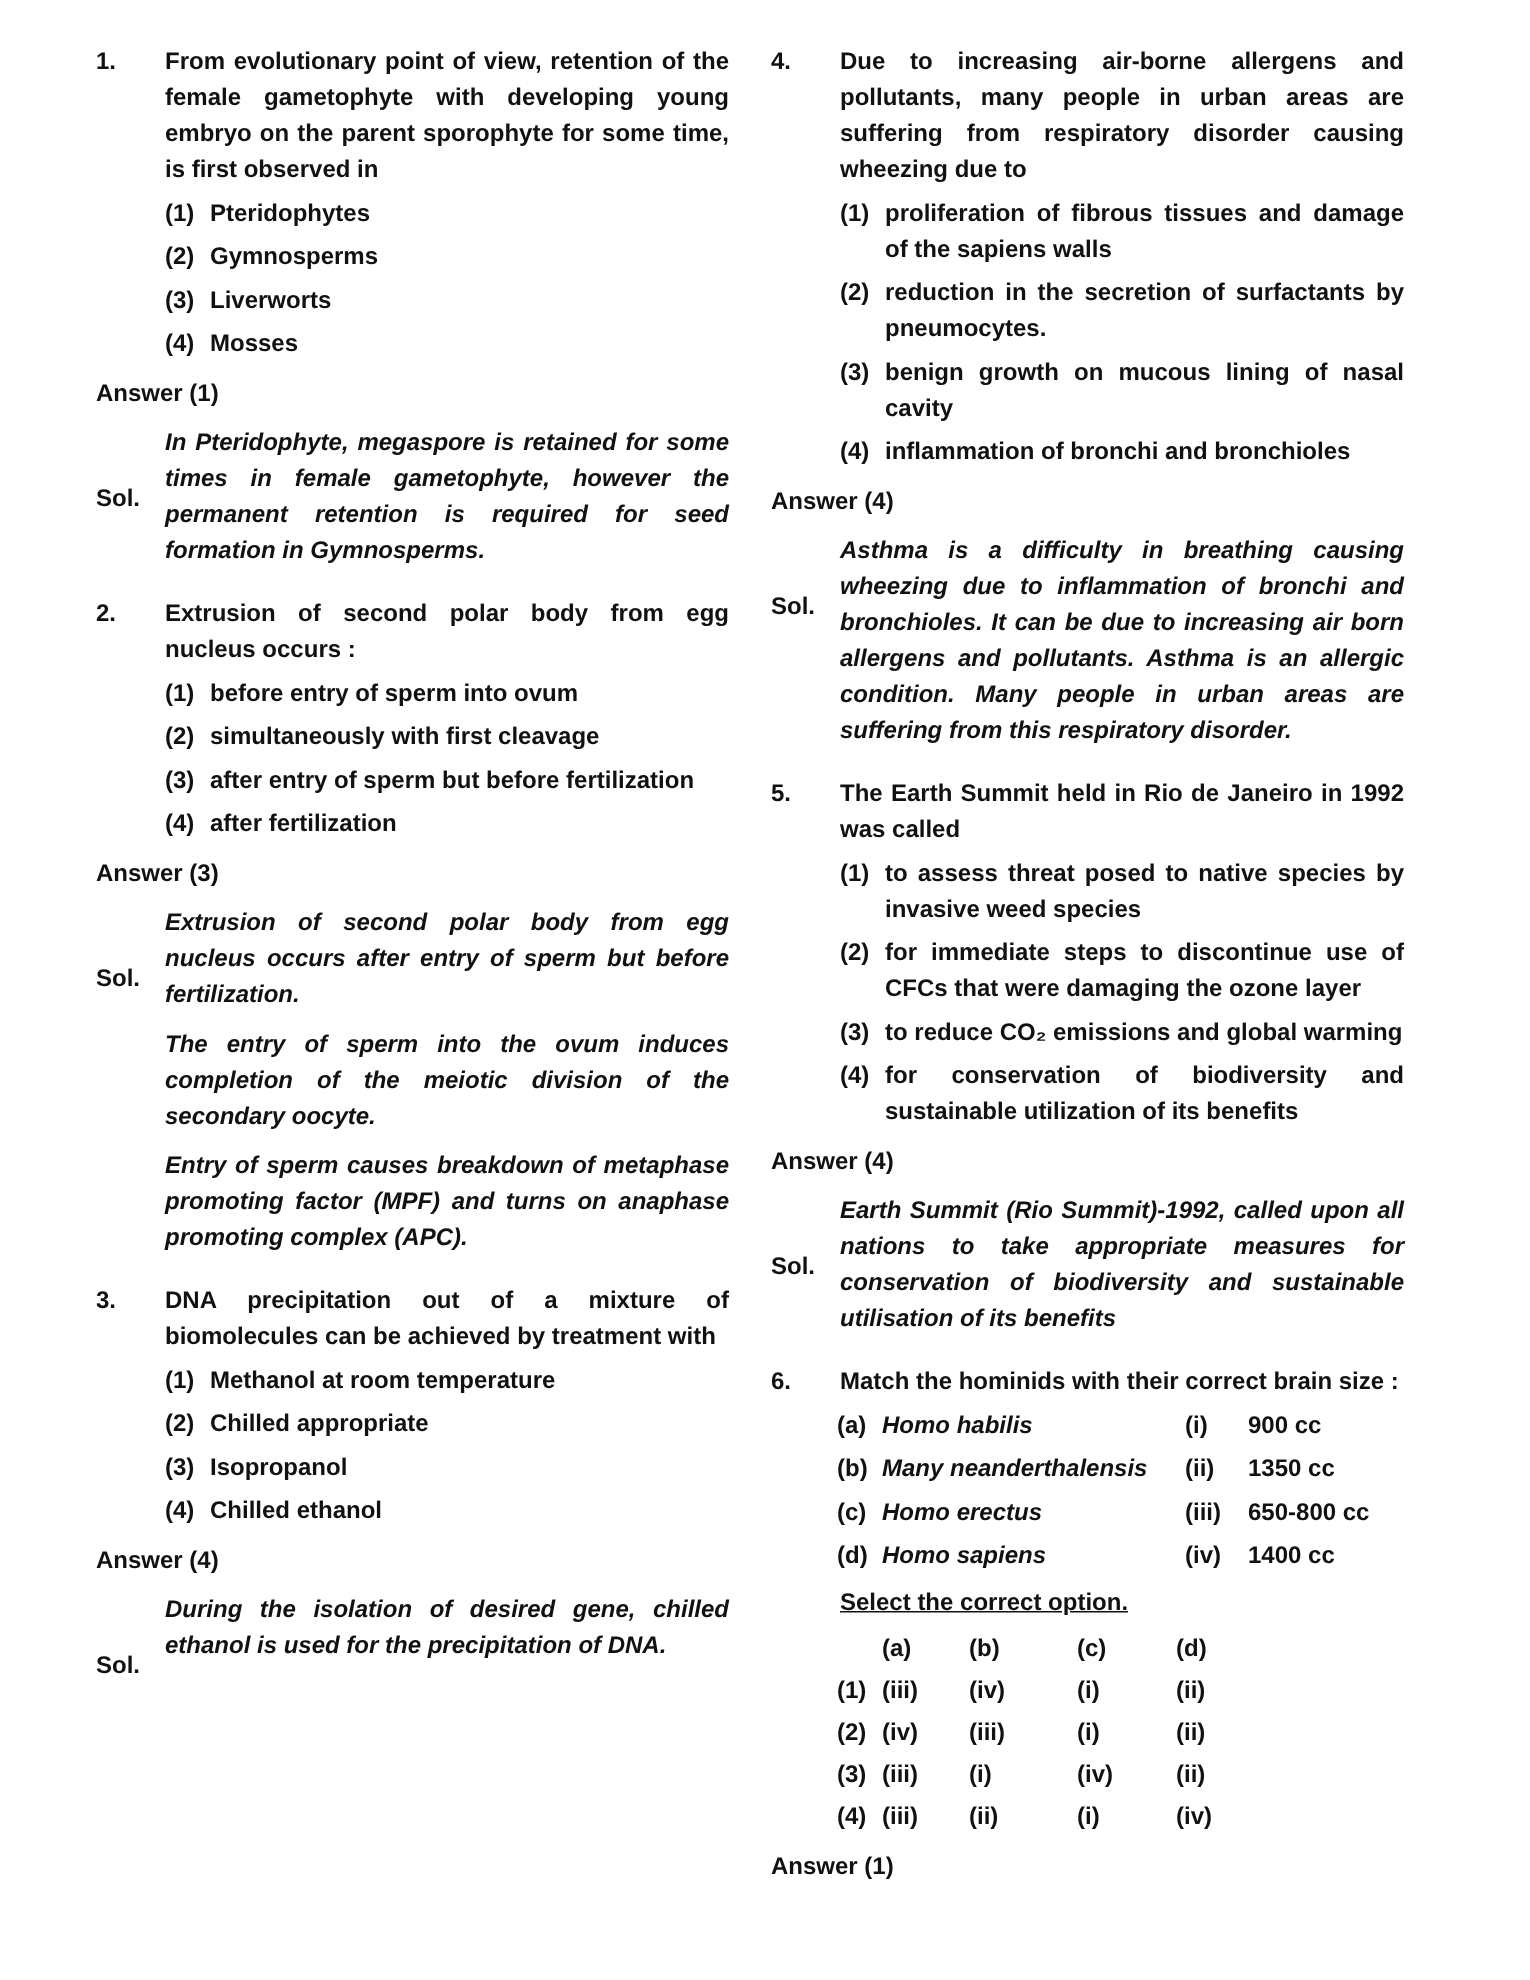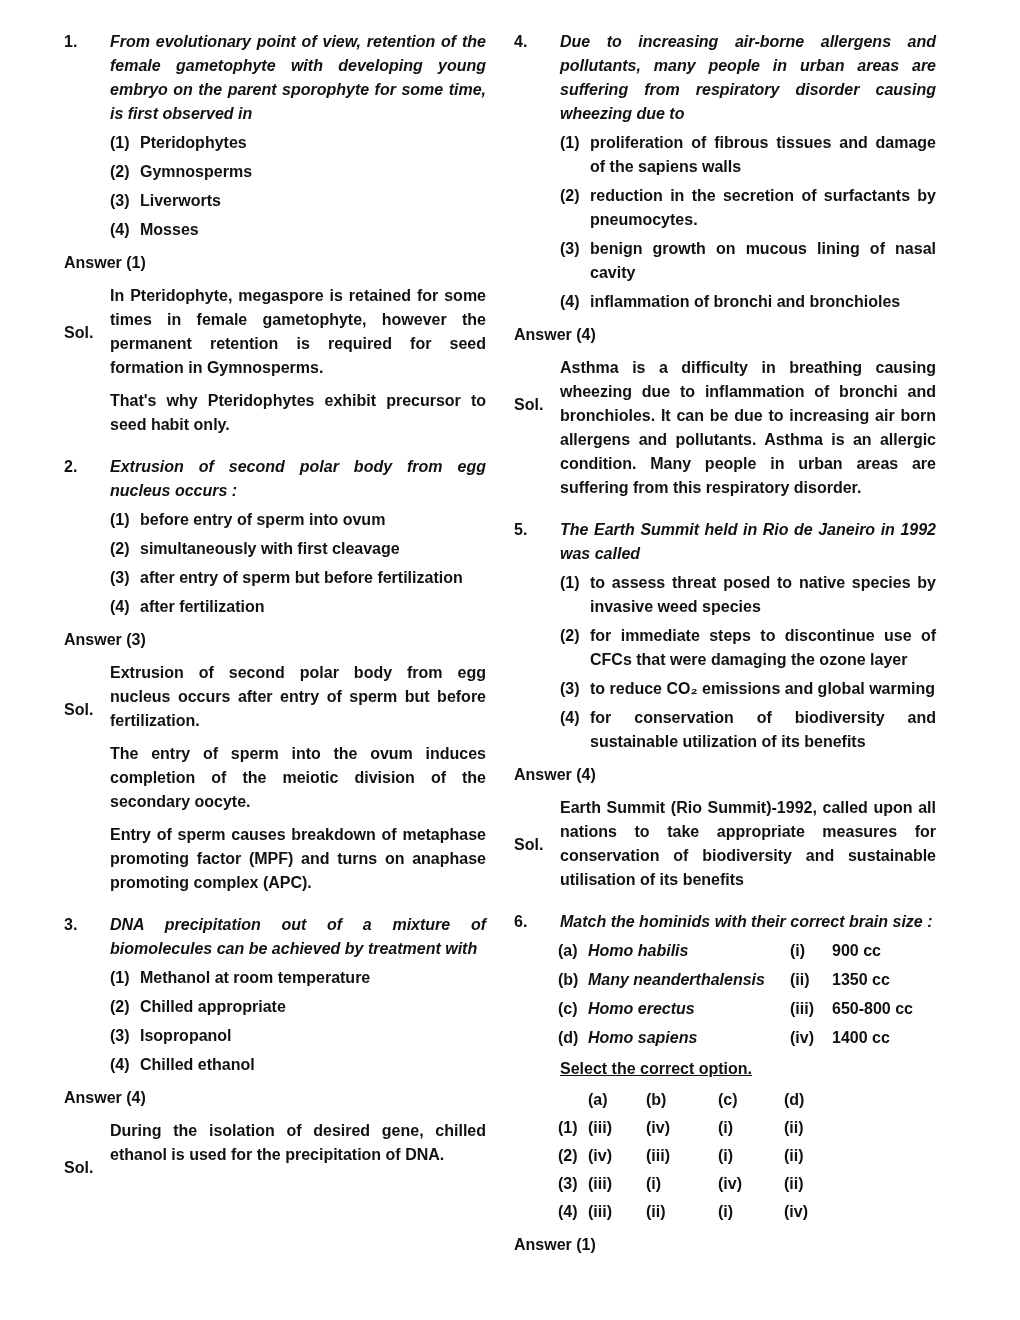--- a/index.html
+++ b/index.html
@@ -8,28 +8,28 @@
     font-family:"Liberation Sans","DejaVu Sans",sans-serif;
     font-weight:700;color:#111;font-size:16px;line-height:24px;
     -webkit-font-smoothing:antialiased;
   }
   .page{box-sizing:border-box;width:1020px;height:1320px;padding:30px 84px 20px 64px;display:flex;gap:28px;overflow:hidden;}
   .col{width:422px;flex:0 0 422px;}
   .q-block + .q-block{margin-top:18px;}
   .row{display:flex;}
   .q-row{margin-bottom:5px;}
   .num{width:46px;flex:0 0 46px;}
-  .qtext{flex:1;text-align:justify;font-style:italic;}
+  .qtext{flex:1;text-align:justify;}
   .opt-row{display:flex;margin:5px 0 5px 46px;}
   .opt-label{width:30px;flex:0 0 30px;}
   .opt-text{flex:1;text-align:justify;}
   .answer-line{margin:9px 0;}
   .sol-row{display:flex;margin:9px 0;}
   .sol-label{width:46px;flex:0 0 46px;margin-top:37px;}
-  .sol-text{flex:1;text-align:justify;}
+  .sol-text{flex:1;text-align:justify;font-style:italic;}
   .match-row{display:grid;grid-template-columns:30px 202px 42px auto;margin:5px 0 5px 44px;}
   .match-name{font-style:italic;white-space:nowrap;}
   .select-note{margin:7px 0 7px 46px;text-decoration:underline;}
   .tbl{margin-left:44px;margin-top:4px;}
   .tbl-row{display:grid;grid-template-columns:30px 58px 72px 66px 60px;margin:4px 0;}
   .tbl-row .cell{white-space:nowrap;}
 </style>
 </head>
 <body>
 
@@ -54,24 +54,20 @@
         </div>
         <div class="opt-row">
           <div class="opt-label">(4)</div>
           <div class="opt-text">Mosses</div>
         </div>
         <div class="answer-line">Answer (1)</div>
         <div class="sol-row">
           <div class="sol-label">Sol.</div>
           <div class="sol-text">In Pteridophyte, megaspore is retained for some times in female gametophyte, however the permanent retention is required for seed formation in Gymnosperms.</div>
         </div>
-        <div class="sol-row">
-          <div class="sol-label"></div>
-          <div class="sol-text">That's why Pteridophytes exhibit precursor to seed habit only.</div>
-        </div>
       </div>
       <div class="q-block">
         <div class="row q-row">
           <div class="num">2.</div>
           <div class="qtext">Extrusion of second polar body from egg nucleus occurs :</div>
         </div>
         <div class="opt-row">
           <div class="opt-label">(1)</div>
           <div class="opt-text">before entry of sperm into ovum</div>
         </div>

